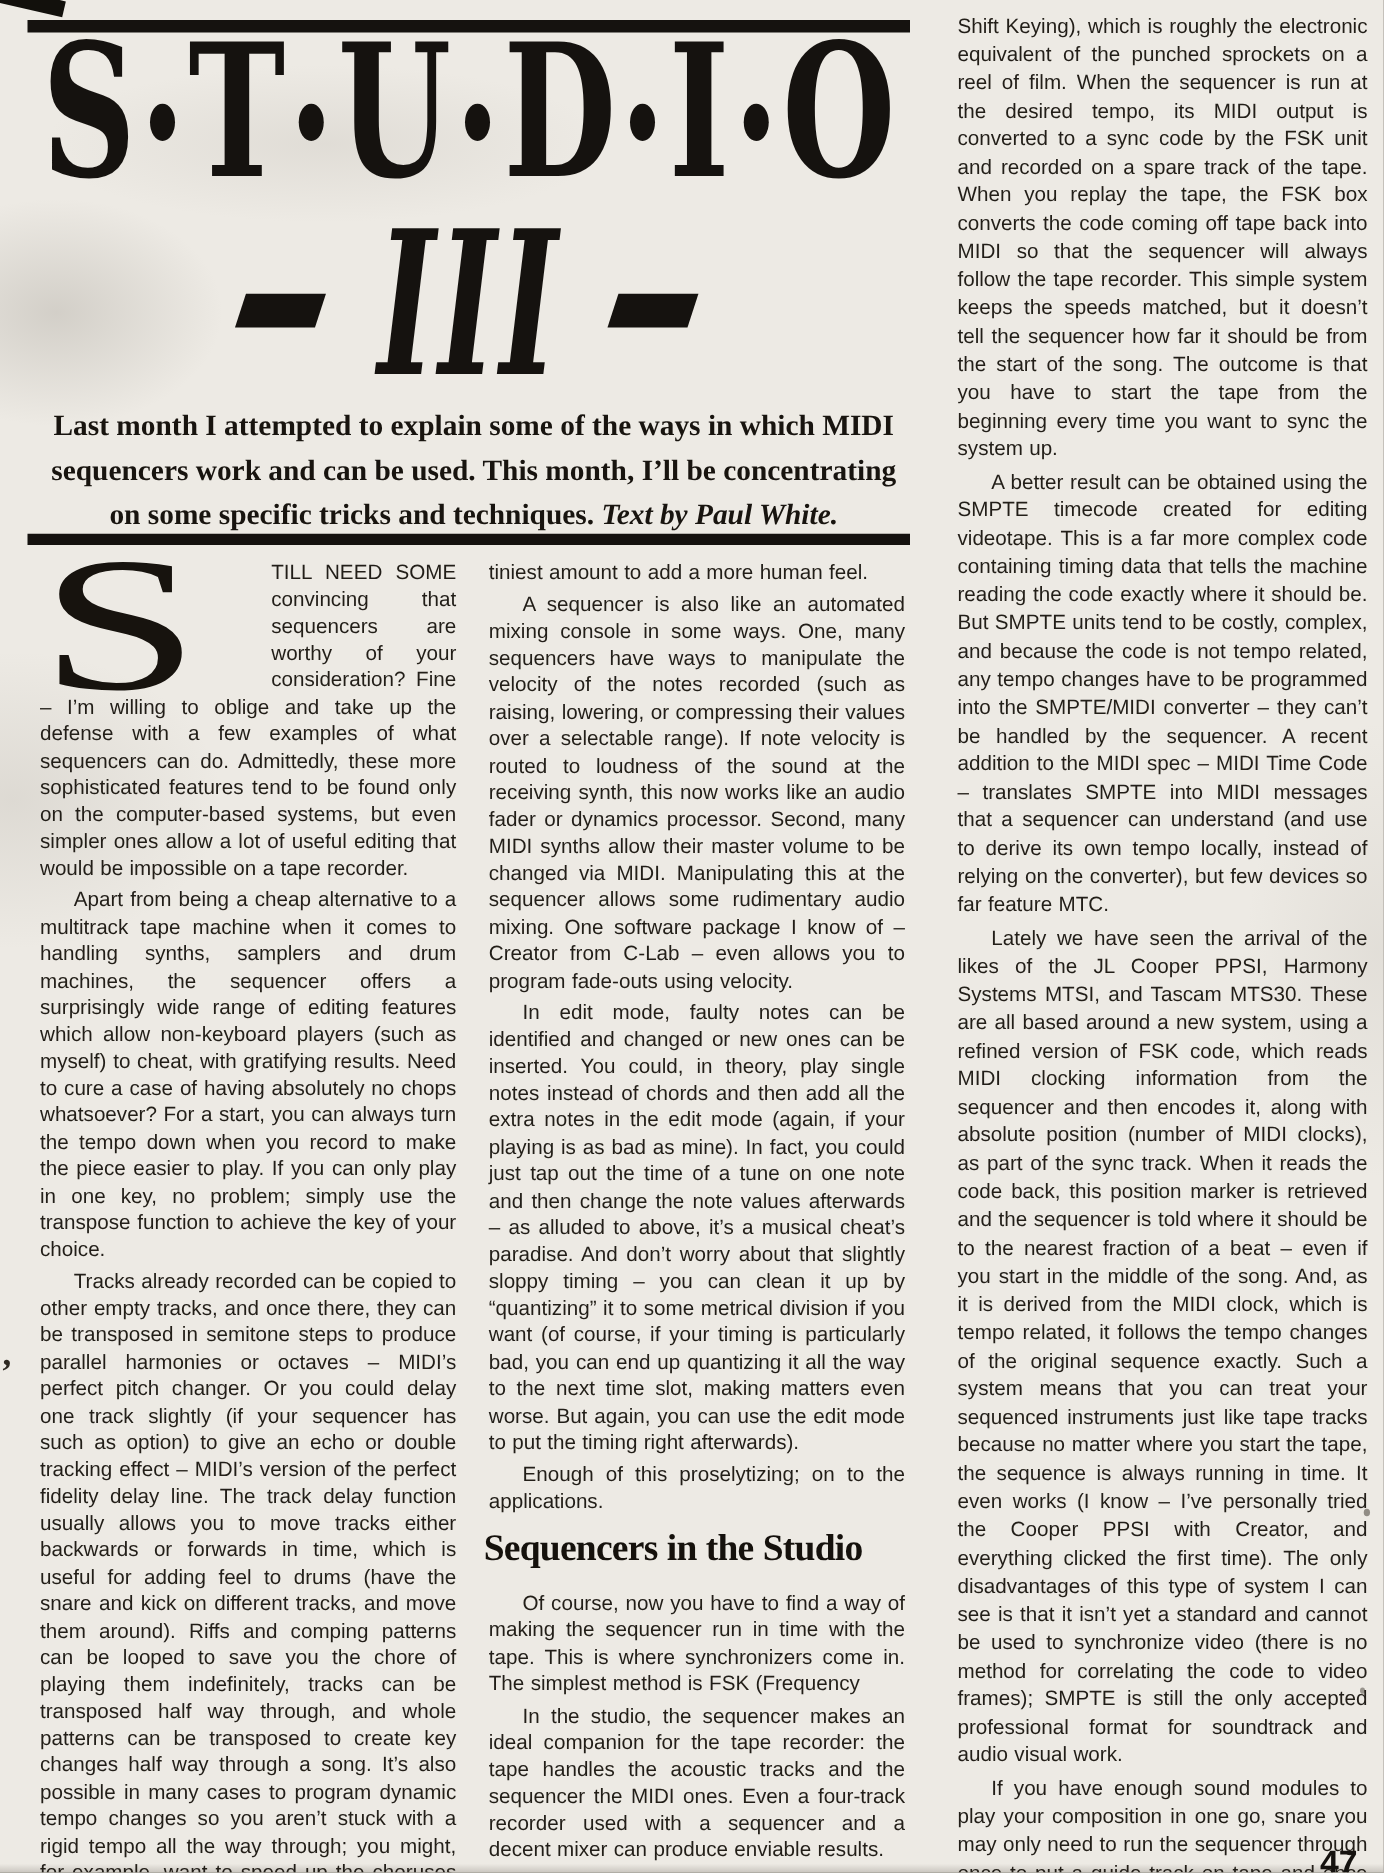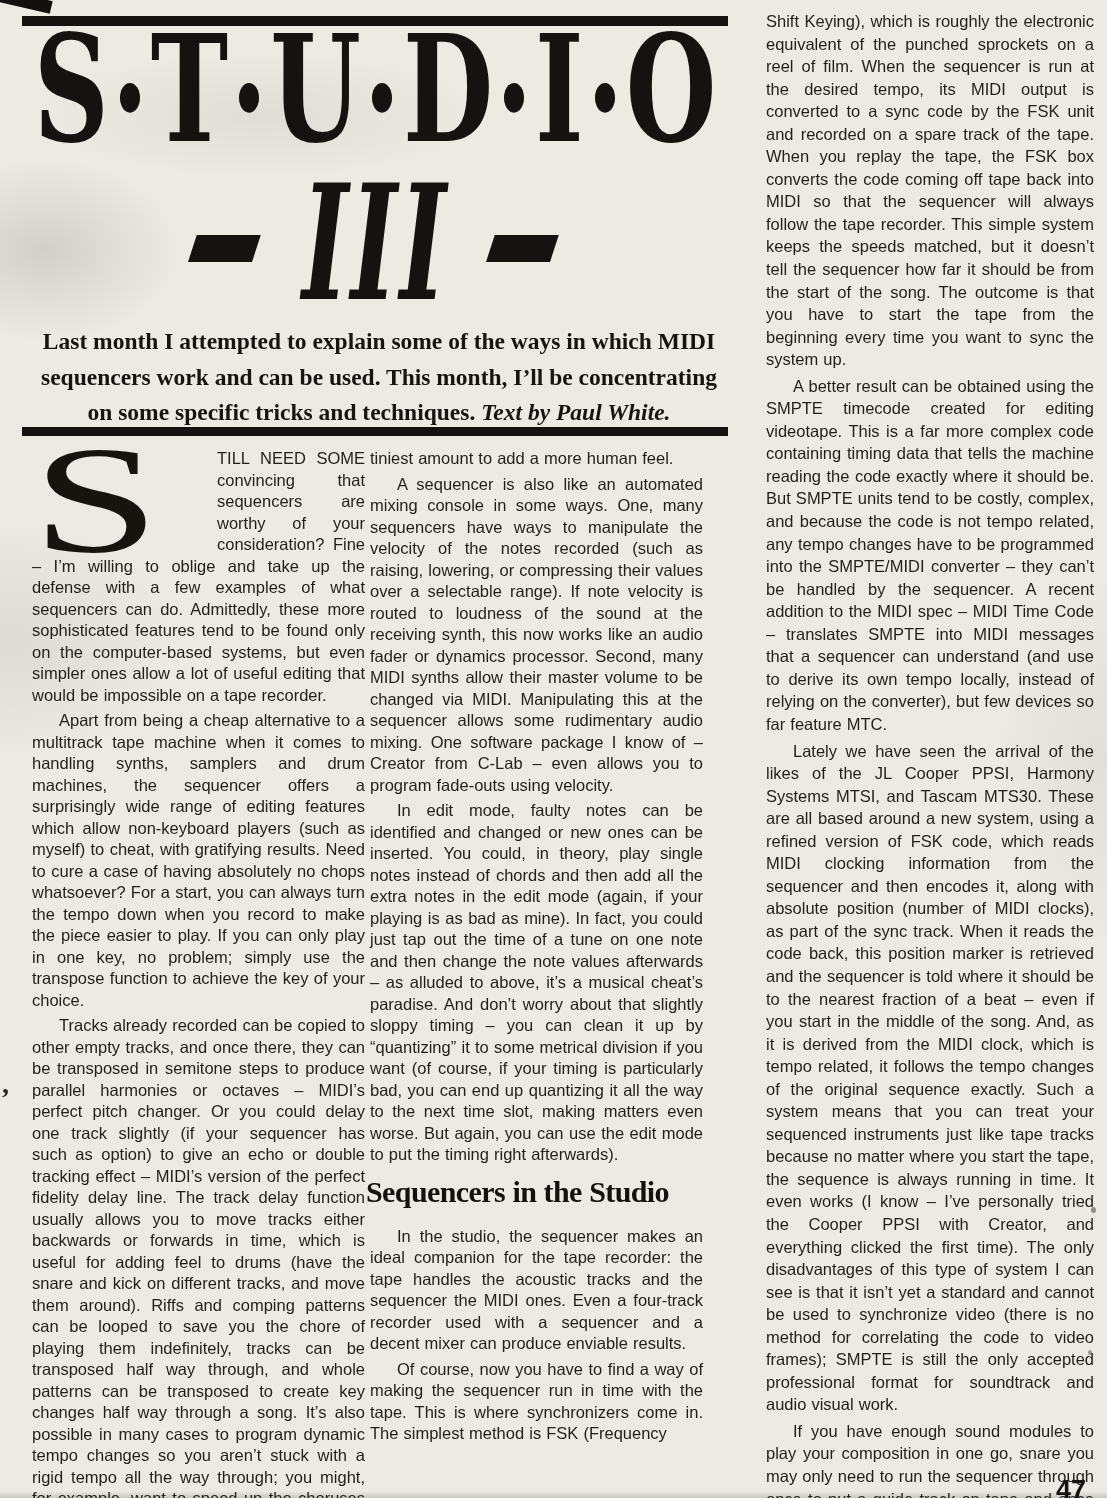--- a/index.html
+++ b/index.html
@@ -52,21 +52,21 @@
   }
   .byline { font-style:italic; }
 
   
   .col {
     position:absolute; width:341px;
     font-family:"Liberation Sans", sans-serif; font-size:16.5px; line-height:21.5px;
     text-align:justify; color:#221e18; word-spacing:0.5px;
   }
   .col1 { left:28px;  top:444px; }
-  .col2 { left:366px; top:444px; }
+  .col2 { left:387px; top:444px; }
   .col3 { left:762px; top:6px; width:336px; line-height:22.55px; }
 
   .para { margin:4px; }
   .indent { text-indent:27px; }
 
   .dropcap {
     float:left; width:176px; height:104px; margin:2px 9px 0 0;
     font-family:"Liberation Serif", serif; font-size:153px; line-height:102px;
     color:#17130e; transform:scaleX(1.5); transform-origin:left center;
   }
@@ -136,23 +136,24 @@
   <section class="col col1">
     <p class="para"><span class="dropcap">S</span><span>TILL NEED SOME convincing that sequencers are worthy of your consideration? Fine – I’m willing to oblige and take up the defense with a few examples of what sequencers can do. Admittedly, these more sophisticated features tend to be found only on the computer-based systems, but even simpler ones allow a lot of useful editing that would be impossible on a tape recorder.</span></p>
     <p class="para indent">Apart from being a cheap alternative to a multitrack tape machine when it comes to handling synths, samplers and drum machines, the sequencer offers a surprisingly wide range of editing features which allow non-keyboard players (such as myself) to cheat, with gratifying results. Need to cure a case of having absolutely no chops whatsoever? For a start, you can always turn the tempo down when you record to make the piece easier to play. If you can only play in one key, no problem; simply use the transpose function to achieve the key of your choice.</p>
     <p class="para indent">Tracks already recorded can be copied to other empty tracks, and once there, they can be transposed in semitone steps to produce parallel harmonies or octaves – MIDI’s perfect pitch changer. Or you could delay one track slightly (if your sequencer has such as option) to give an echo or double tracking effect – MIDI’s version of the perfect fidelity delay line. The track delay function usually allows you to move tracks either backwards or forwards in time, which is useful for adding feel to drums (have the snare and kick on different tracks, and move them around). Riffs and comping patterns can be looped to save you the chore of playing them indefinitely, tracks can be transposed half way through, and whole patterns can be transposed to create key changes half way through a song. It’s also possible in many cases to program dynamic tempo changes so you aren’t stuck with a rigid tempo all the way through; you might, for example, want to speed up the choruses by just the</p>
   </section>
 
   <section class="col col2">
     <p class="para">tiniest amount to add a more human feel.</p>
     <p class="para indent">A sequencer is also like an automated mixing console in some ways. One, many sequencers have ways to manipulate the velocity of the notes recorded (such as raising, lowering, or compressing their values over a selectable range). If note velocity is routed to loudness of the sound at the receiving synth, this now works like an audio fader or dynamics processor. Second, many MIDI synths allow their master volume to be changed via MIDI. Manipulating this at the sequencer allows some rudimentary audio mixing. One software package I know of – Creator from C-Lab – even allows you to program fade-outs using velocity.</p>
     <p class="para indent">In edit mode, faulty notes can be identified and changed or new ones can be inserted. You could, in theory, play single notes instead of chords and then add all the extra notes in the edit mode (again, if your playing is as bad as mine). In fact, you could just tap out the time of a tune on one note and then change the note values afterwards – as alluded to above, it’s a musical cheat’s paradise. And don’t worry about that slightly sloppy timing – you can clean it up by “quantizing” it to some metrical division if you want (of course, if your timing is particularly bad, you can end up quantizing it all the way to the next time slot, making matters even worse. But again, you can use the edit mode to put the timing right afterwards).</p>
+    <p class="para indent">Enough of this proselytizing; on to the applications.</p>
     <h2 class="col-heading">Sequencers in the Studio</h2>
+    <p class="para indent">Of course, now you have to find a way of making the sequencer run in time with the tape. This is where synchronizers come in. The simplest method is FSK (Frequency</p>
     <p class="para indent">In the studio, the sequencer makes an ideal companion for the tape recorder: the tape handles the acoustic tracks and the sequencer the MIDI ones. Even a four-track recorder used with a sequencer and a decent mixer can produce enviable results.</p>
-    <p class="para indent">Of course, now you have to find a way of making the sequencer run in time with the tape. This is where synchronizers come in. The simplest method is FSK (Frequency</p>
   </section>
 
   <section class="col col3">
     <p class="para">Shift Keying), which is roughly the electronic equivalent of the punched sprockets on a reel of film. When the sequencer is run at the desired tempo, its MIDI output is converted to a sync code by the FSK unit and recorded on a spare track of the tape. When you replay the tape, the FSK box converts the code coming off tape back into MIDI so that the sequencer will always follow the tape recorder. This simple system keeps the speeds matched, but it doesn’t tell the sequencer how far it should be from the start of the song. The outcome is that you have to start the tape from the beginning every time you want to sync the system up.</p>
     <p class="para indent">A better result can be obtained using the SMPTE timecode created for editing videotape. This is a far more complex code containing timing data that tells the machine reading the code exactly where it should be. But SMPTE units tend to be costly, complex, and because the code is not tempo related, any tempo changes have to be programmed into the SMPTE/MIDI converter – they can’t be handled by the sequencer. A recent addition to the MIDI spec – MIDI Time Code – translates SMPTE into MIDI messages that a sequencer can understand (and use to derive its own tempo locally, instead of relying on the converter), but few devices so far feature MTC.</p>
     <p class="para indent">Lately we have seen the arrival of the likes of the JL Cooper PPSI, Harmony Systems MTSI, and Tascam MTS30. These are all based around a new system, using a refined version of FSK code, which reads MIDI clocking information from the sequencer and then encodes it, along with absolute position (number of MIDI clocks), as part of the sync track. When it reads the code back, this position marker is retrieved and the sequencer is told where it should be to the nearest fraction of a beat – even if you start in the middle of the song. And, as it is derived from the MIDI clock, which is tempo related, it follows the tempo changes of the original sequence exactly. Such a system means that you can treat your sequenced instruments just like tape tracks because no matter where you start the tape, the sequence is always running in time. It even works (I know – I’ve personally tried the Cooper PPSI with Creator, and everything clicked the first time). The only disadvantages of this type of system I can see is that it isn’t yet a standard and cannot be used to synchronize video (there is no method for correlating the code to video frames); SMPTE is still the only accepted professional format for soundtrack and audio visual work.</p>
     <p class="para indent">If you have enough sound modules to play your composition in one go, snare you may only need to run the sequencer through once to put a guide track on tape and once again when you do the mix (or</p>
   </section>
 
   <div class="page-number">47</div>

